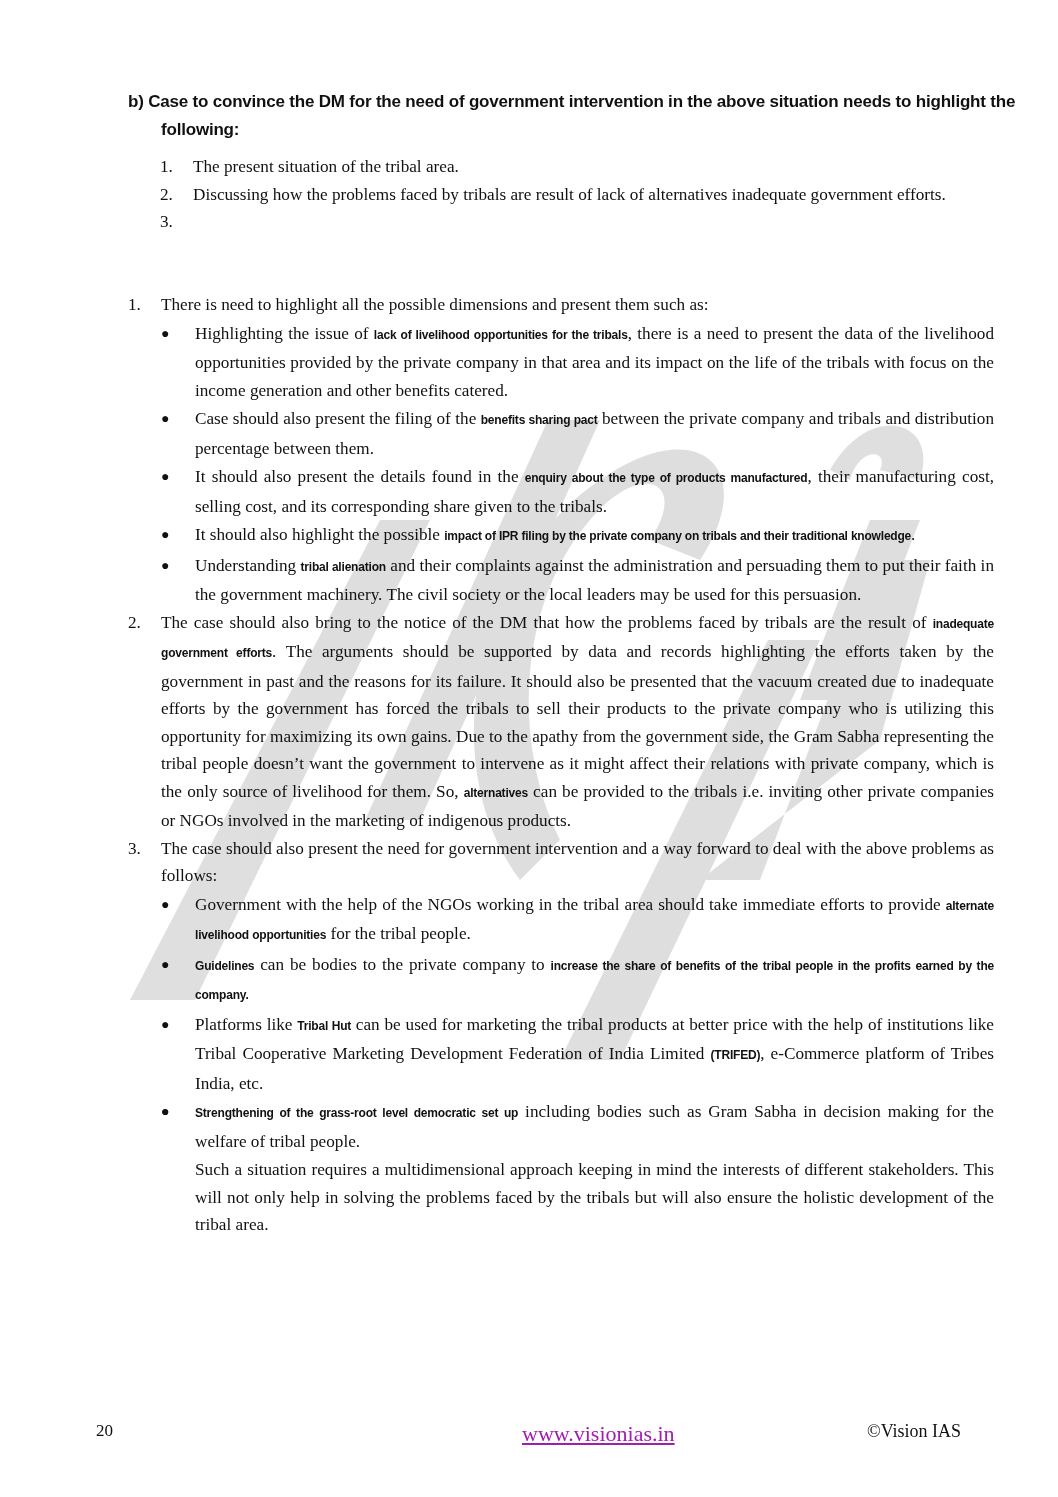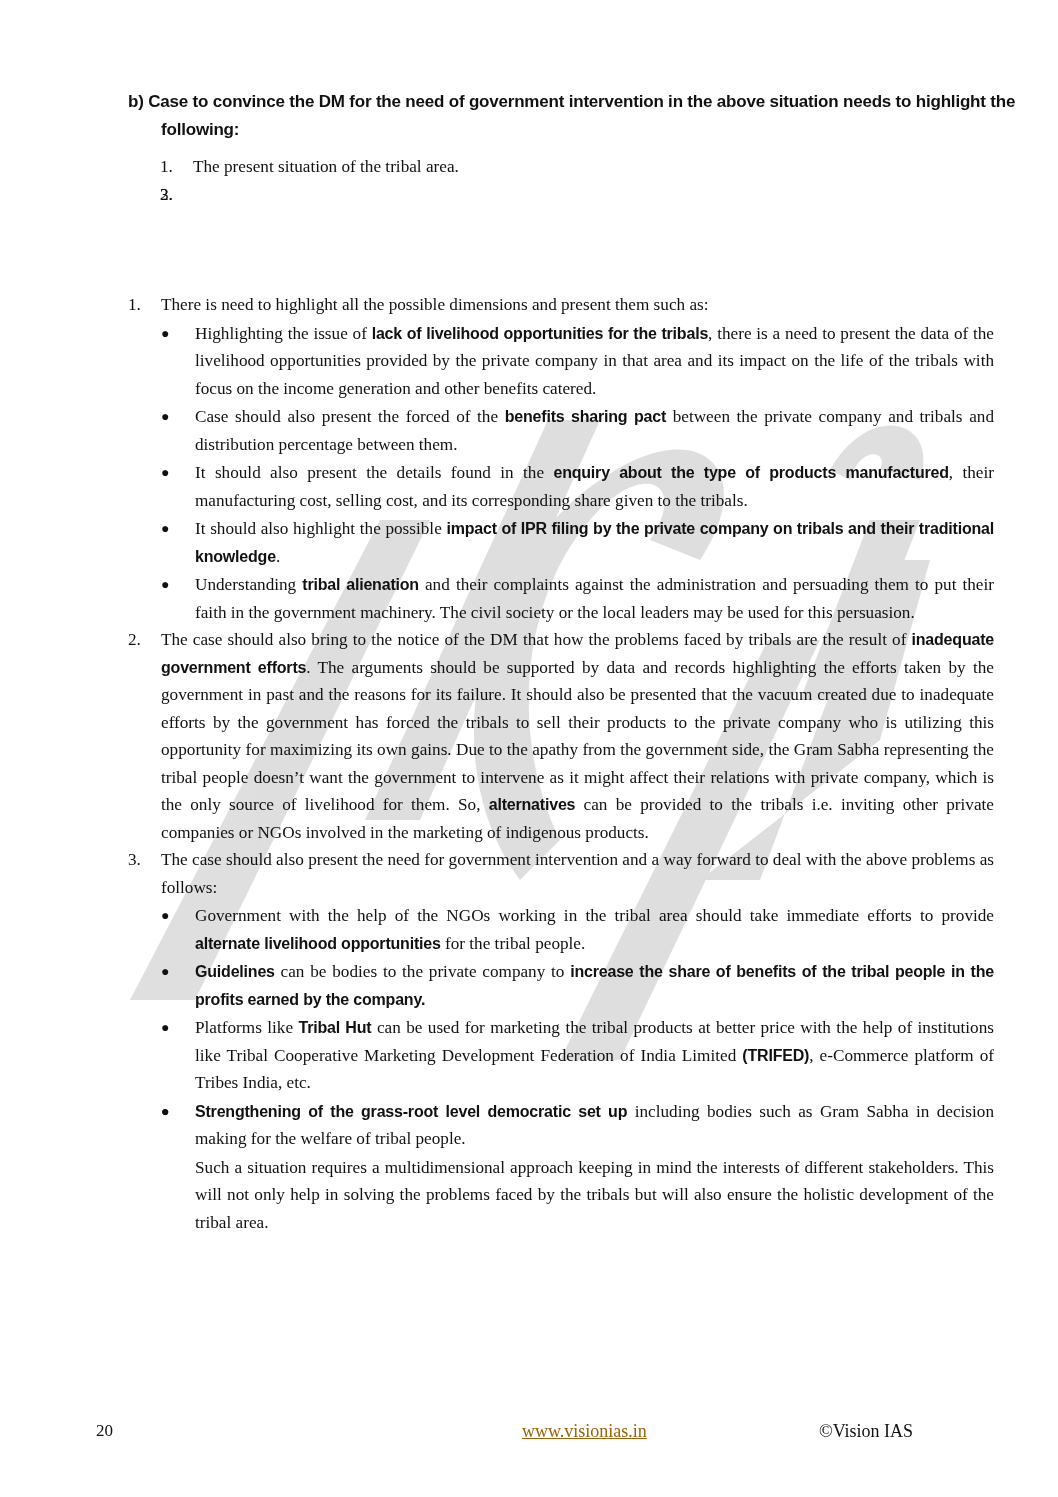--- a/index.html
+++ b/index.html
@@ -7,24 +7,24 @@
          font-family:"Liberation Serif","DejaVu Serif",serif; color:#111; }
   .watermark { position:absolute; left:0; top:0; width:1058px; height:1497px; pointer-events:none; z-index:0; }
   .page { position:absolute; left:0; top:0; width:1058px; z-index:1; }
   .heading { position:absolute; left:128px; top:88px; width:866px; font-family:"Liberation Sans","DejaVu Sans",sans-serif;
              font-weight:bold; font-size:17px; line-height:27.5px; text-indent:-33px; padding-left:33px; letter-spacing:-0.2px; }
   .ol { position:absolute; left:160px; width:834px; font-size:17.2px; line-height:27.5px; }
   .li { position:relative; padding-left:33px; text-align:justify; }
   .li .num { position:absolute; left:0; top:0; }
   .bul { position:relative; padding-left:34px; text-align:justify; margin-top:1px; }
   .bul .dot { position:absolute; left:0; top:0; font-size:14px; }
-  b { font-family:"Liberation Sans","DejaVu Sans",sans-serif; font-size:16px; letter-spacing:-0.2px; }
+  b { font-family:"Liberation Sans","DejaVu Sans",sans-serif; font-size:12px; letter-spacing:-0.2px; }
   .footer-page { position:absolute; left:96px; top:1421px; font-family:Liberation Serif, serif; font-size:17px; }
-  .footer-link { position:absolute; left:522px; top:1421px; font-size:18px; color:#a16207; text-decoration:underline; }
-  .footer-copy { position:absolute; left:819px; top:1421px; font-size:18px; }
+  .footer-link { position:absolute; left:522px; top:1421px; font-size:22px; color:#a21caf; text-decoration:underline; }
+  .footer-copy { position:absolute; left:867px; top:1421px; font-size:18px; }
 </style>
 </head>
 <body>
 
 <svg class="watermark" viewBox="0 0 1058 1497">
   <g fill="#d9d9d9" opacity="0.85">
     <polygon points="130,1000 195,1000 430,520 380,520"></polygon>
     <polygon points="365,820 420,820 600,420 548,420"></polygon>
     <path d="M520,880 C430,760 480,560 600,480 C700,410 760,470 700,560 L650,540 C690,480 640,460 590,520 C520,600 510,740 560,840 Z"></path>
     <polygon points="560,1060 620,1060 820,640 768,640"></polygon>
@@ -32,31 +32,31 @@
     <polygon points="800,700 850,700 920,520 870,520"></polygon>
     <path d="M830,470 C870,400 940,420 920,480 L880,470 C890,450 860,445 850,480 Z"></path>
   </g>
 </svg>
 
 <div class="page">
   <div class="heading">b) Case to convince the DM for the need of government intervention in the above situation needs to highlight the following:</div>
 
   <div class="ol" style="top:153px;">
     <div class="li"><span class="num">1.</span><span>The present situation of the tribal area.</span></div>
-    <div class="li"><span class="num">2.</span></div>
+    <div class="li"><span class="num">2.</span><span>Discussing how the problems faced by tribals are result of lack of alternatives inadequate government efforts.</span></div>
     <div class="li"><span class="num">3.</span></div>
   </div>
 
   <div class="ol" style="top:291px; left:128px; width:866px;">
     <div class="li">
       <span class="num">1.</span>
       <span>There is need to highlight all the possible dimensions and present them such as:</span>
       <div>
         <div class="bul"><span class="dot">●</span><span>Highlighting the issue of </span><b>lack of livelihood opportunities for the tribals</b><span>, there is a need to present the data of the livelihood opportunities provided by the private company in that area and its impact on the life of the tribals with focus on the income generation and other benefits catered.</span></div>
-        <div class="bul"><span class="dot">●</span><span>Case should also present the forced of the </span><b>benefits sharing pact</b><span> between the private company and tribals and distribution percentage between them.</span></div>
+        <div class="bul"><span class="dot">●</span><span>Case should also present the filing of the </span><b>benefits sharing pact</b><span> between the private company and tribals and distribution percentage between them.</span></div>
         <div class="bul"><span class="dot">●</span><span>It should also present the details found in the </span><b>enquiry about the type of products manufactured</b><span>, their manufacturing cost, selling cost, and its corresponding share given to the tribals.</span></div>
         <div class="bul"><span class="dot">●</span><span>It should also highlight the possible </span><b>impact of IPR filing by the private company on tribals and their traditional knowledge</b><span>.</span></div>
         <div class="bul"><span class="dot">●</span><span>Understanding </span><b>tribal alienation</b><span> and their complaints against the administration and persuading them to put their faith in the government machinery. The civil society or the local leaders may be used for this persuasion.</span></div>
       </div>
     </div>
 
     <div class="li">
       <span class="num">2.</span>
       <span>The case should also bring to the notice of the DM that how the problems faced by tribals are the result of </span><b>inadequate government efforts</b><span>. The arguments should be supported by data and records highlighting the efforts taken by the government in past and the reasons for its failure. It should also be presented that the vacuum created due to inadequate efforts by the government has forced the tribals to sell their products to the private company who is utilizing this opportunity for maximizing its own gains. Due to the apathy from the government side, the Gram Sabha representing the tribal people doesn’t want the government to intervene as it might affect their relations with private company, which is the only source of livelihood for them. So, </span><b>alternatives</b><span> can be provided to the tribals i.e. inviting other private companies or NGOs involved in the marketing of indigenous products.</span>
     </div>

